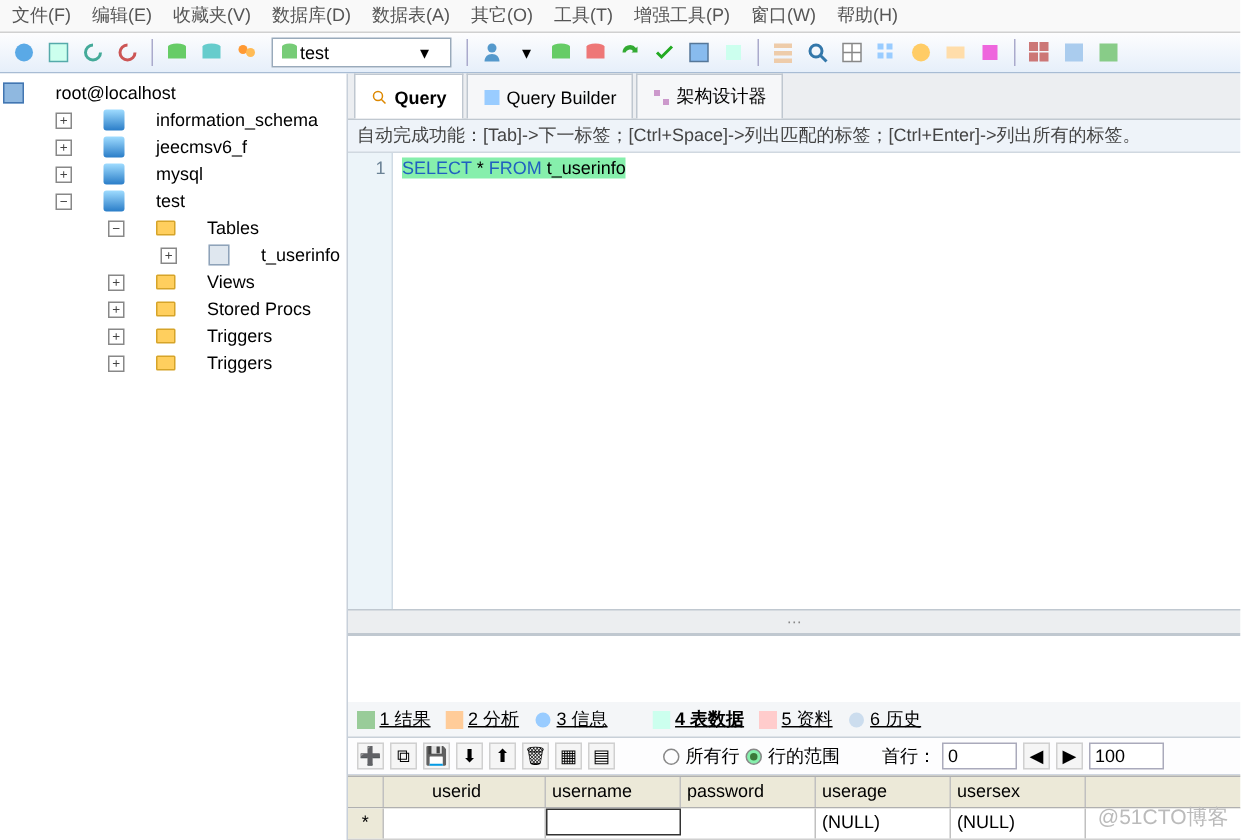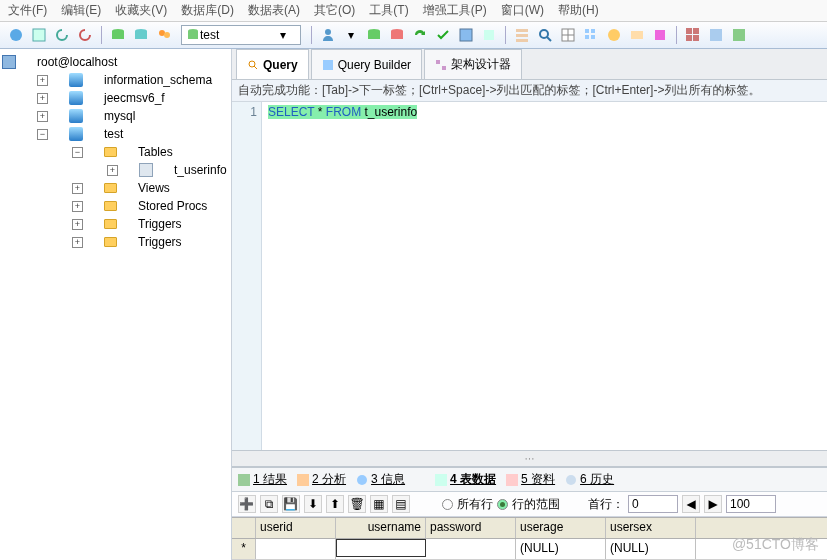--- a/index.html
+++ b/index.html
@@ -25,34 +25,34 @@
 .tabrow { background: #eceef1; border-bottom: 1px solid #c0c8d0; display: flex; padding-left: 4px; }
 .tab { display: flex; align-items: center; gap: 4px; padding: 6px 10px; border: 1px solid #bfc7d0; border-bottom: none; background: #f6f7f9; margin-right: 2px; }
 .tab.active { background: #fff; font-weight: bold; }
 .hint { background: #eef3f9; border-bottom: 1px solid #d0d8e0; padding: 2px 6px; color: #444; }
 .editor { flex: 1; display: flex; background: #fff; position: relative; }
 .gutter { width: 30px; background: #ecf4f9; border-right: 1px solid #d0dbe5; color: #6b8295; padding: 3px 4px; text-align: right; font-family: Consolas, monospace; }
 .code { flex: 1; padding: 3px 6px; font-family: Consolas, monospace; white-space: pre; }
 .sel { background: #86efac; }
 .kw { color: #2060c0; }
 .bottom { border-top: 2px solid #c0c8d0; }
-.result-tabs { display: flex; align-items: center; gap: 10px; background: #f4f6f8; border-bottom: 1px solid #c8d0d8; padding: 3px 6px; }
+.result-tabs { display: flex; align-items: center; gap: 10px; background: #f4f6f8; border-bottom: 1px solid #c8d0d8; padding: 3px 6px; margin-top: 44px; }
 .result-tabs .rt { display: flex; align-items: center; gap: 3px; }
 .result-tabs .rt.active { font-weight: bold; padding-left: 20px; }
 .result-bar { display: flex; align-items: center; gap: 4px; background: #fdfdfe; padding: 3px 6px; border-bottom: 1px solid #d0d6e0; }
 .mini-btn { width: 18px; height: 18px; border: 1px solid #d0d0d0; background: #f5f5f5; display: inline-flex; align-items: center; justify-content: center; }
 .radio { width: 11px; height: 11px; border: 1px solid #888; border-radius: 50%; display: inline-flex; align-items: center; justify-content: center; }
 .radio.sel::after { content: ""; width: 5px; height: 5px; background: #3a7a3a; border-radius: 50%; }
 .num-input { width: 50px; height: 18px; border: 1px solid #aab; padding: 0 3px; }
 .grid { font-family: Consolas, monospace; }
 .grid-h { display: flex; background: #ece9d8; border-top: 1px solid #b0b0b0; border-bottom: 1px solid #b0b0b0; }
 .grid-r { display: flex; background: #fff; border-bottom: 1px solid #d0d0d0; }
 .gc { border-right: 1px solid #c0c0c0; padding: 2px 4px; height: 20px; }
 .grid-rowh { width: 24px; background: #ece9d8; text-align: center; }
-.c1 { width: 80px; } .c2 { width: 90px; text-align: right; } .c3 { width: 90px; } .c4 { width: 90px; } .c5 { width: 90px; }
+.c1 { width: 80px; margin-left: 28px; } .c2 { width: 90px; } .c3 { width: 90px; } .c4 { width: 90px; } .c5 { width: 90px; }
 .uname-cell { background: #fff; border: 1px solid #333; height: 18px; }
 .watermark { position: fixed; right: 8px; bottom: 6px; color: #bbb; font-size: 14px; }
 .scrollbar-h { height: 16px; background: #eceef0; border-top: 1px solid #c0c8d0; display: flex; align-items: center; justify-content: center; color: #888; font-size: 10px; }
 svg { display: block; }
 </style>
 </head>
 <body>
 
 <div class="menubar">
   <span>文件(F)</span>

